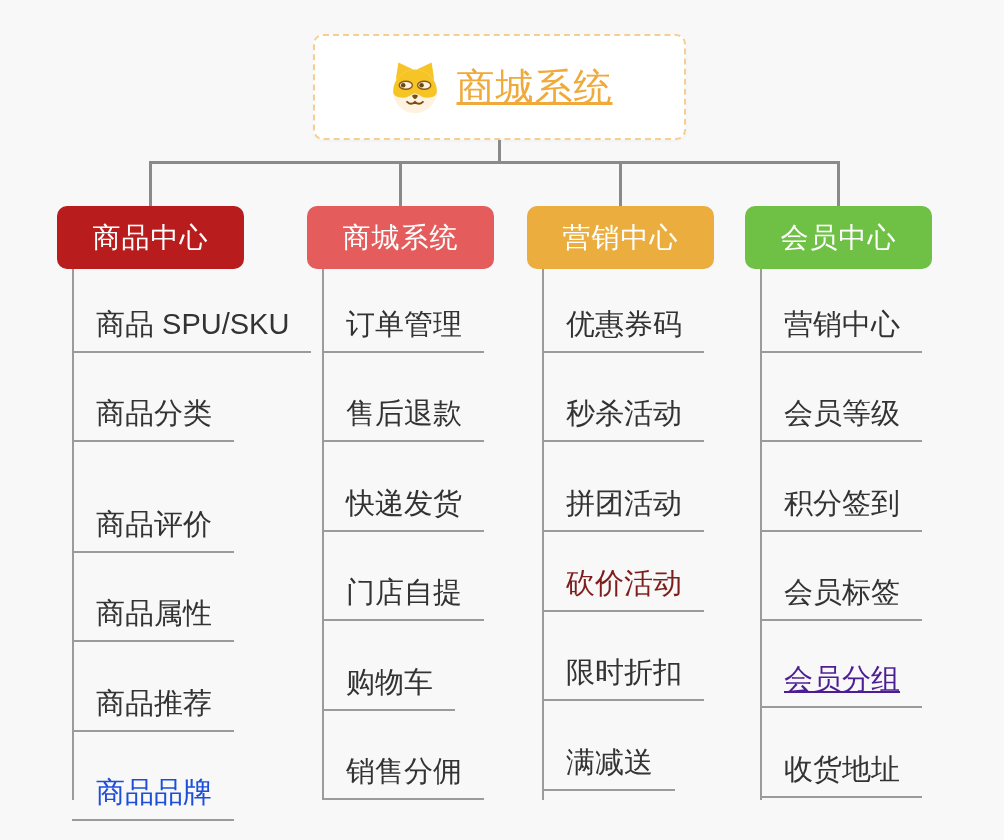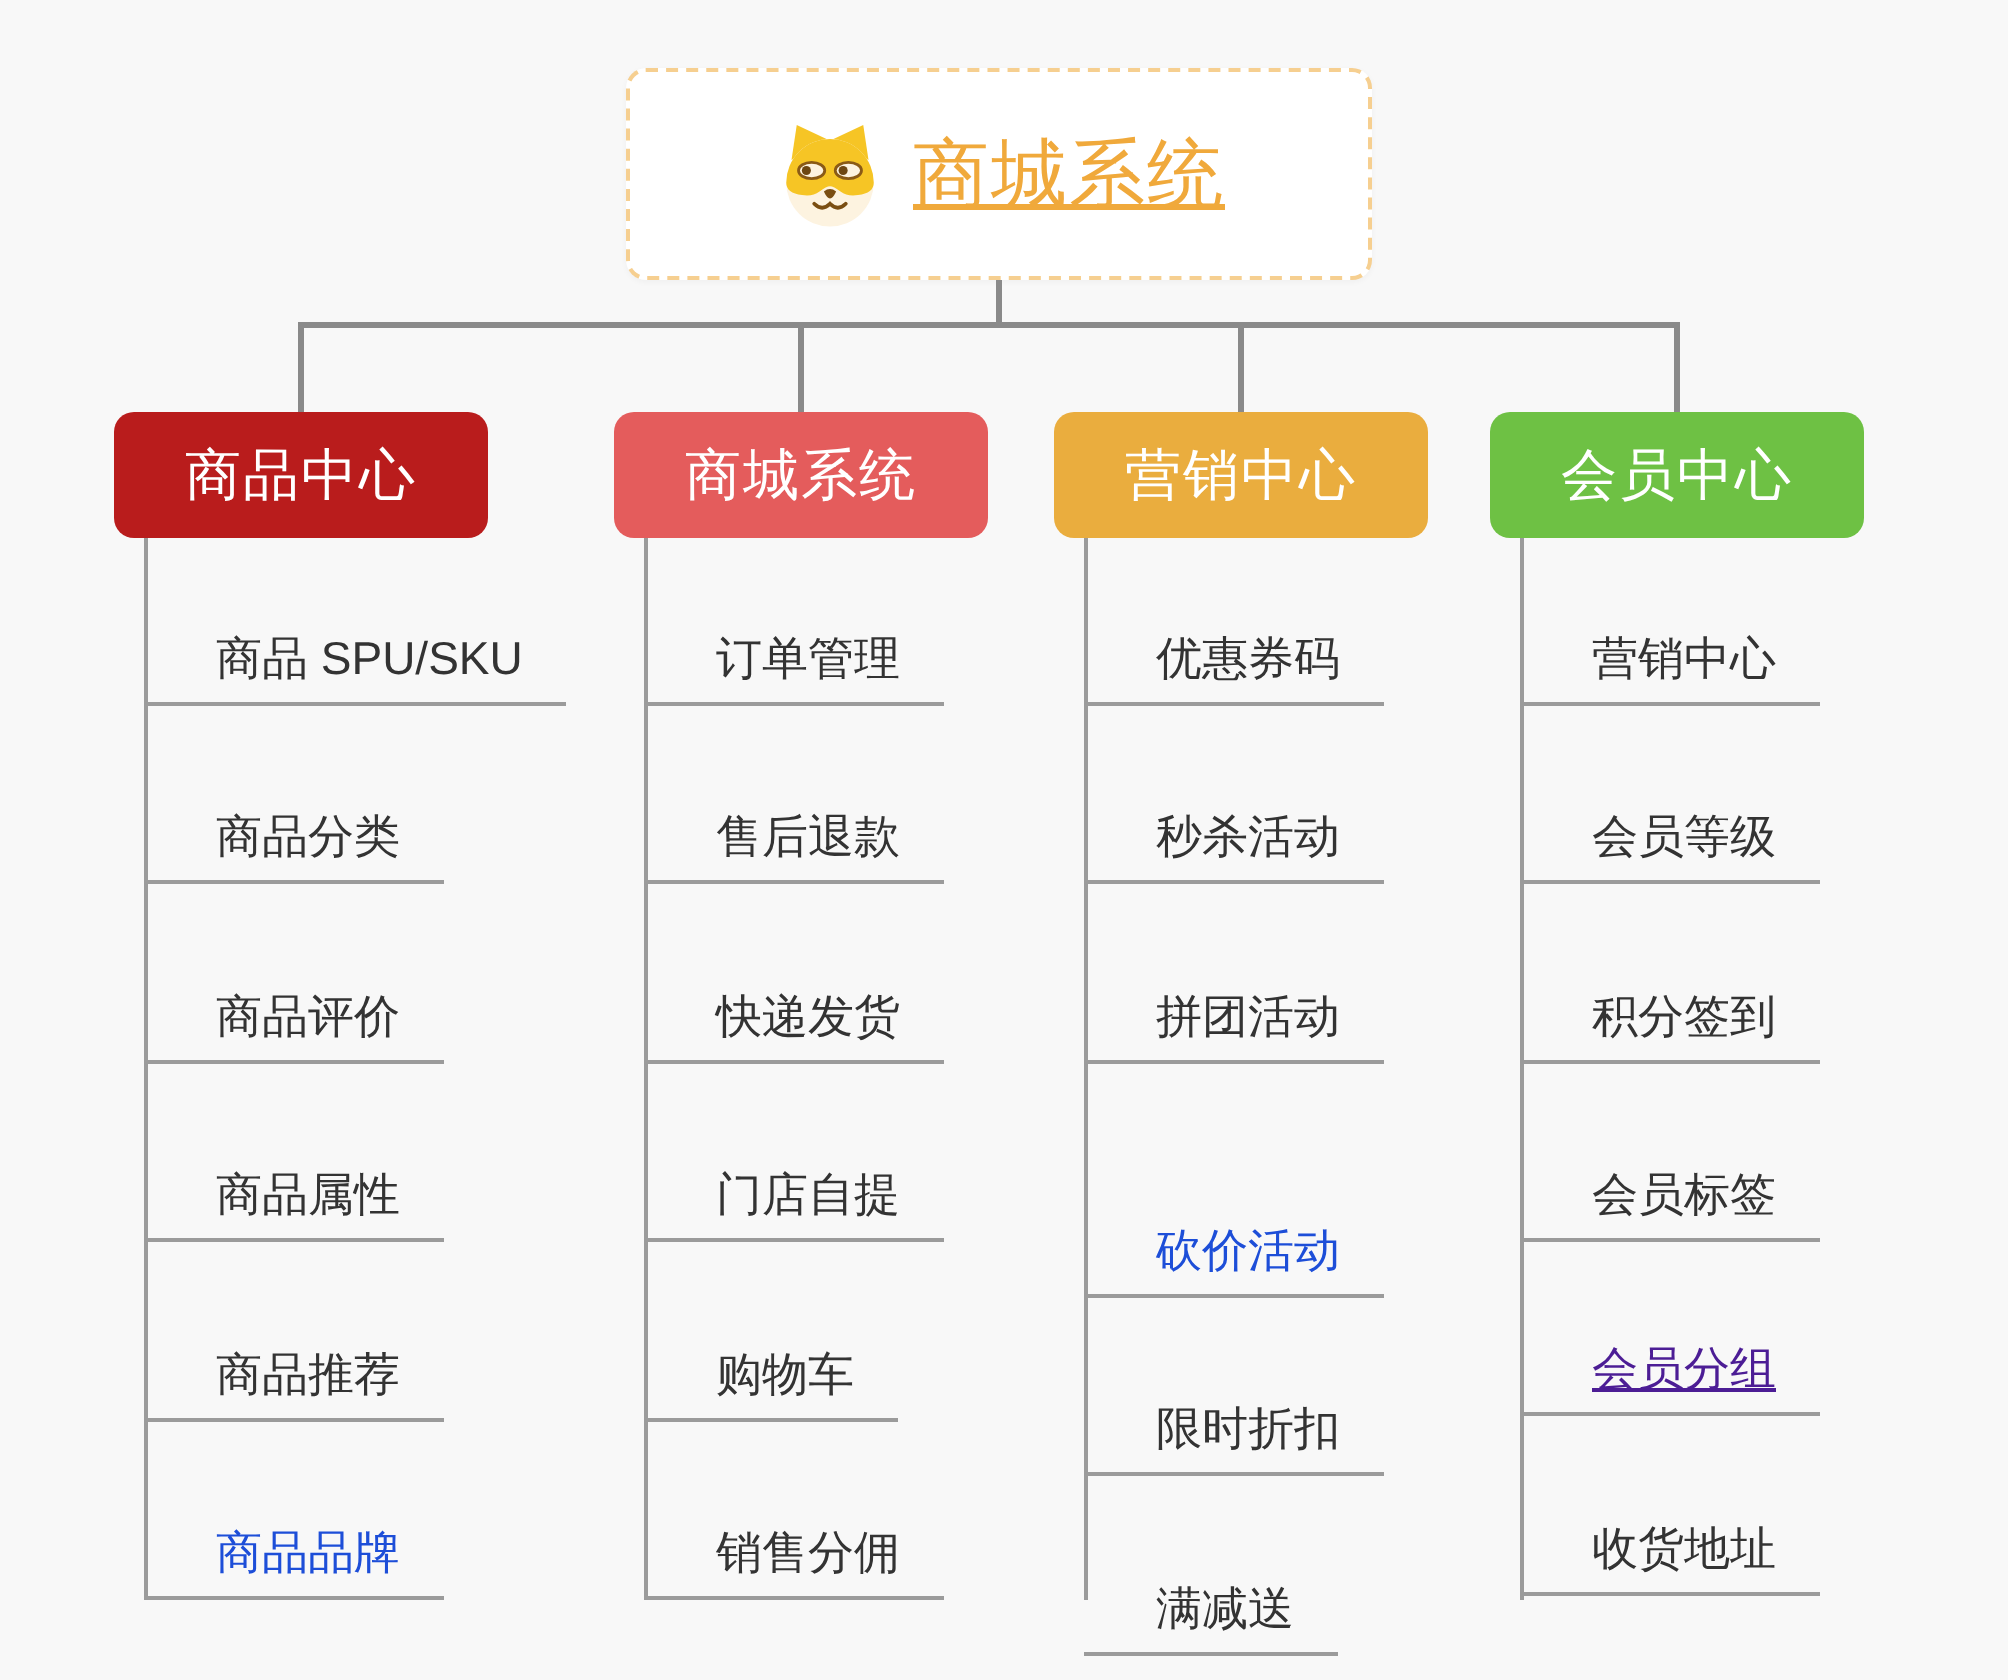--- a/index.html
+++ b/index.html
@@ -16,21 +16,21 @@
   .branch-box{
     position:absolute;top:206px;width:187px;height:63px;border-radius:10px;
     display:flex;align-items:center;justify-content:center;
     color:#ffffff;font-size:28px;font-weight:400;letter-spacing:1px;
   }
   .leaf-col{position:absolute;top:269px;}
   .leaf-vline{position:absolute;left:0;top:0;width:2px;}
   .leaf{
     position:relative;box-sizing:border-box;width:fit-content;white-space:nowrap;
     display:flex;align-items:flex-end;
-    padding:0 22px 6px 36px;font-size:23px;
+    padding:0 22px 6px 24px;font-size:29px;
   }
 </style>
 </head>
 <body>
 
 <div id="canvas" style="background: rgb(248, 248, 248);">
 
   <div id="root-node" style="border-color: rgb(246, 207, 144); background: rgb(255, 255, 255);">
     <span style="display:inline-flex;">
       <svg width="56" height="56" viewBox="0 0 64 64" aria-hidden="true">
@@ -56,42 +56,42 @@
       <div class="line" style="left: 399px; top: 161px; width: 3px; height: 45px; background: rgb(138, 138, 138);"></div>
       <div class="line" style="left: 619px; top: 161px; width: 3px; height: 45px; background: rgb(138, 138, 138);"></div>
       <div class="line" style="left: 837px; top: 161px; width: 3px; height: 45px; background: rgb(138, 138, 138);"></div>
     </div>
   <div id="branches">
       <div class="branch-box" style="left: 57px; background: #b91c1c;">商品中心</div>
       <div class="leaf-col" style="left: 72px;">
         <div class="leaf-vline" style="height: 531px; background: rgb(155, 155, 155);"></div>
         <div class="leaf" style="height: 84px; border-bottom: 2px solid rgb(155, 155, 155); color: rgb(51, 51, 51);">商品 SPU/SKU</div>
         <div class="leaf" style="height: 89.4px; border-bottom: 2px solid rgb(155, 155, 155); color: rgb(51, 51, 51);">商品分类</div>
-        <div class="leaf" style="height: 89.4px; border-bottom: 2px solid rgb(155, 155, 155); color: rgb(51, 51, 51);">商品评价</div>
+        <div class="leaf" style="height: 89.4px; border-bottom: 2px solid rgb(155, 155, 155); color: rgb(51, 51, 51); margin-top: 21px;">商品评价</div>
         <div class="leaf" style="height: 89.4px; border-bottom: 2px solid rgb(155, 155, 155); color: rgb(51, 51, 51);">商品属性</div>
         <div class="leaf" style="height: 89.4px; border-bottom: 2px solid rgb(155, 155, 155); color: rgb(51, 51, 51);">商品推荐</div>
         <div class="leaf" style="height: 89.4px; border-bottom: 2px solid rgb(155, 155, 155); color: #1d4ed8;">商品品牌</div>
       </div>
       <div class="branch-box" style="left: 307px; background: rgb(228, 92, 92);">商城系统</div>
       <div class="leaf-col" style="left: 322px;">
         <div class="leaf-vline" style="height: 531px; background: rgb(155, 155, 155);"></div>
         <div class="leaf" style="height: 84px; border-bottom: 2px solid rgb(155, 155, 155); color: rgb(51, 51, 51);">订单管理</div>
         <div class="leaf" style="height: 89.4px; border-bottom: 2px solid rgb(155, 155, 155); color: rgb(51, 51, 51);">售后退款</div>
         <div class="leaf" style="height: 89.4px; border-bottom: 2px solid rgb(155, 155, 155); color: rgb(51, 51, 51); text-align: center;">快递发货</div>
         <div class="leaf" style="height: 89.4px; border-bottom: 2px solid rgb(155, 155, 155); color: rgb(51, 51, 51);">门店自提</div>
         <div class="leaf" style="height: 89.4px; border-bottom: 2px solid rgb(155, 155, 155); color: rgb(51, 51, 51);">购物车</div>
         <div class="leaf" style="height: 89.4px; border-bottom: 2px solid rgb(155, 155, 155); color: rgb(51, 51, 51);">销售分佣</div>
       </div>
       <div class="branch-box" style="left: 527px; background: rgb(234, 173, 62);">营销中心</div>
       <div class="leaf-col" style="left: 542px;">
         <div class="leaf-vline" style="height: 531px; background: rgb(155, 155, 155);"></div>
         <div class="leaf" style="height: 84px; border-bottom: 2px solid rgb(155, 155, 155); color: rgb(51, 51, 51);">优惠券码</div>
         <div class="leaf" style="height: 89.4px; border-bottom: 2px solid rgb(155, 155, 155); color: rgb(51, 51, 51);">秒杀活动</div>
         <div class="leaf" style="height: 89.4px; border-bottom: 2px solid rgb(155, 155, 155); color: rgb(51, 51, 51);">拼团活动</div>
-        <div class="leaf" style="height: 80px; border-bottom: 2px solid rgb(155, 155, 155); color: #1d4ed8; margin-top: 37px;">砍价活动</div>
+        <div class="leaf" style="height: 80px; border-bottom: 2px solid rgb(155, 155, 155); color: #7f1d1d;">砍价活动</div>
         <div class="leaf" style="height: 89.4px; border-bottom: 2px solid rgb(155, 155, 155); color: rgb(51, 51, 51);">限时折扣</div>
         <div class="leaf" style="height: 89.4px; border-bottom: 2px solid rgb(155, 155, 155); color: rgb(51, 51, 51);">满减送</div>
       </div>
       <div class="branch-box" style="left: 745px; background: rgb(110, 193, 68);">会员中心</div>
       <div class="leaf-col" style="left: 760px;">
         <div class="leaf-vline" style="height: 531px; background: rgb(155, 155, 155);"></div>
         <div class="leaf" style="height: 84px; border-bottom: 2px solid rgb(155, 155, 155); color: rgb(51, 51, 51);">营销中心</div>
         <div class="leaf" style="height: 89.4px; border-bottom: 2px solid rgb(155, 155, 155); color: rgb(51, 51, 51);">会员等级</div>
         <div class="leaf" style="height: 89.4px; border-bottom: 2px solid rgb(155, 155, 155); color: rgb(51, 51, 51);">积分签到</div>
         <div class="leaf" style="height: 89.4px; border-bottom: 2px solid rgb(155, 155, 155); color: rgb(51, 51, 51);">会员标签</div>

